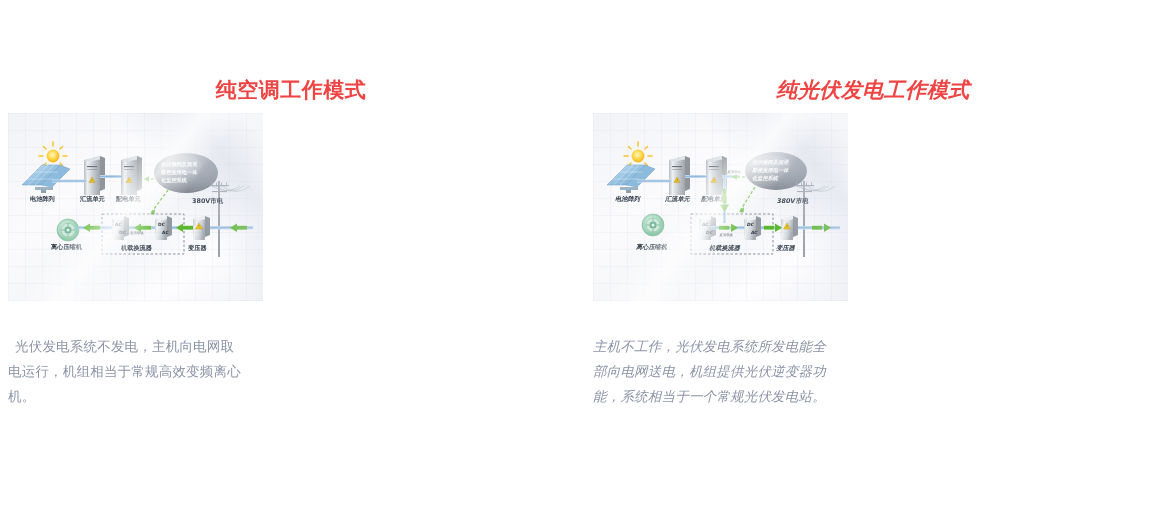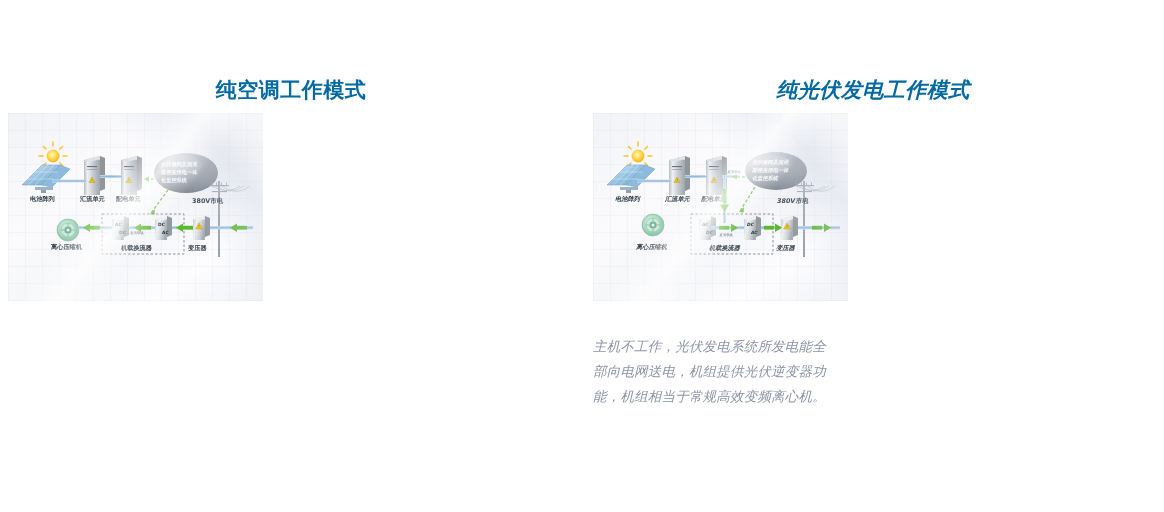--- a/index.html
+++ b/index.html
@@ -23,21 +23,21 @@
   .panel-left  { left: 0; }
   .panel-right { left: 582px; font-style: italic; }
 
   .mode-title {
     position: absolute;
     top: 58px;
     width: 100%;
     text-align: center;
     font-size: 21px;
     line-height: 30px;
-    color: #0369a1;
+    color: #ef4444;
     letter-spacing: 0.5px;
     white-space: nowrap;
   }
   .panel-left .mode-title  { padding-right: 94px; }
   .panel-right .mode-title { padding-right: 96px; }
 
   .diagram-frame {
     position: absolute;
     top: 113px;
     width: 255px;
@@ -306,20 +306,21 @@
         <polygon points="168,114.7 175,110.5 175,118.9"></polygon>
           <rect x="175" y="112.8" width="10" height="3.8"></rect>
         <polygon points="222,114.7 229,110.5 229,118.9"></polygon>
           <rect x="229" y="112.8" width="10" height="3.8"></rect>
       </g>
     </svg>
     <div class="tex"></div>
     <div class="sheen"></div>
   </figure>
 
+  <p class="caption">光伏发电系统不发电，主机向电网取电运行，机组相当于常规高效变频离心机。</p>
 </section>
 
 <section class="panel panel-right">
 
   <h2 class="mode-title">纯光伏发电工作模式</h2>
 
   <figure class="diagram-frame" style="margin:0">
     <svg viewBox="0 0 255 188" width="255" height="188">
       <defs>
         <linearGradient id="cabL2" x1="0" y1="0" x2="1" y2="0">
@@ -542,14 +543,14 @@
         <rect x="171" y="112.8" width="10" height="3.8"></rect>
           <polygon points="189,114.7 182,110.5 182,118.9"></polygon>
         <rect x="219" y="112.8" width="10" height="3.8"></rect>
           <polygon points="238,114.7 231,110.5 231,118.9"></polygon>
       </g>
     </svg>
     <div class="tex"></div>
     <div class="sheen"></div>
   </figure>
 
-  <p class="caption">主机不工作，光伏发电系统所发电能全部向电网送电，机组提供光伏逆变器功能，机组相当于常规高效变频离心机。</p>
+  <p class="caption">主机不工作，光伏发电系统所发电能全部向电网送电，机组提供光伏逆变器功能，系统相当于一个常规光伏发电站。</p>
 </section>
 
 </body></html>

